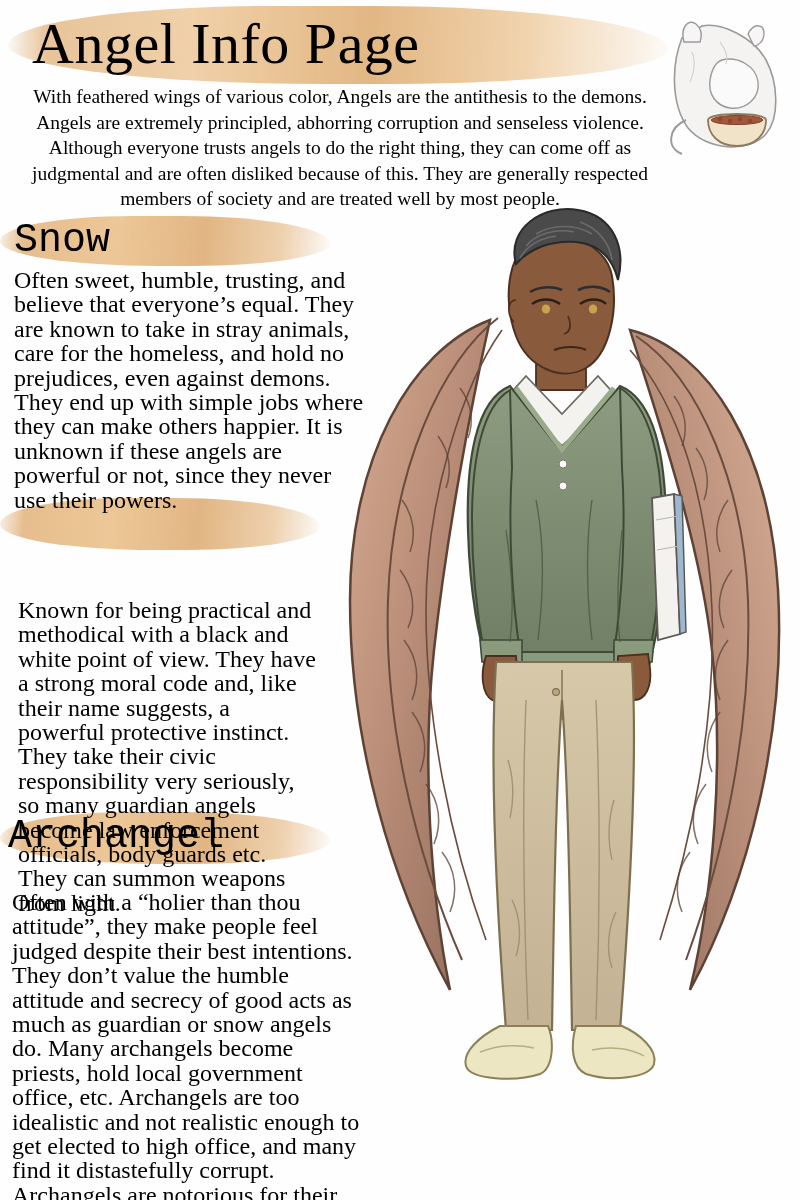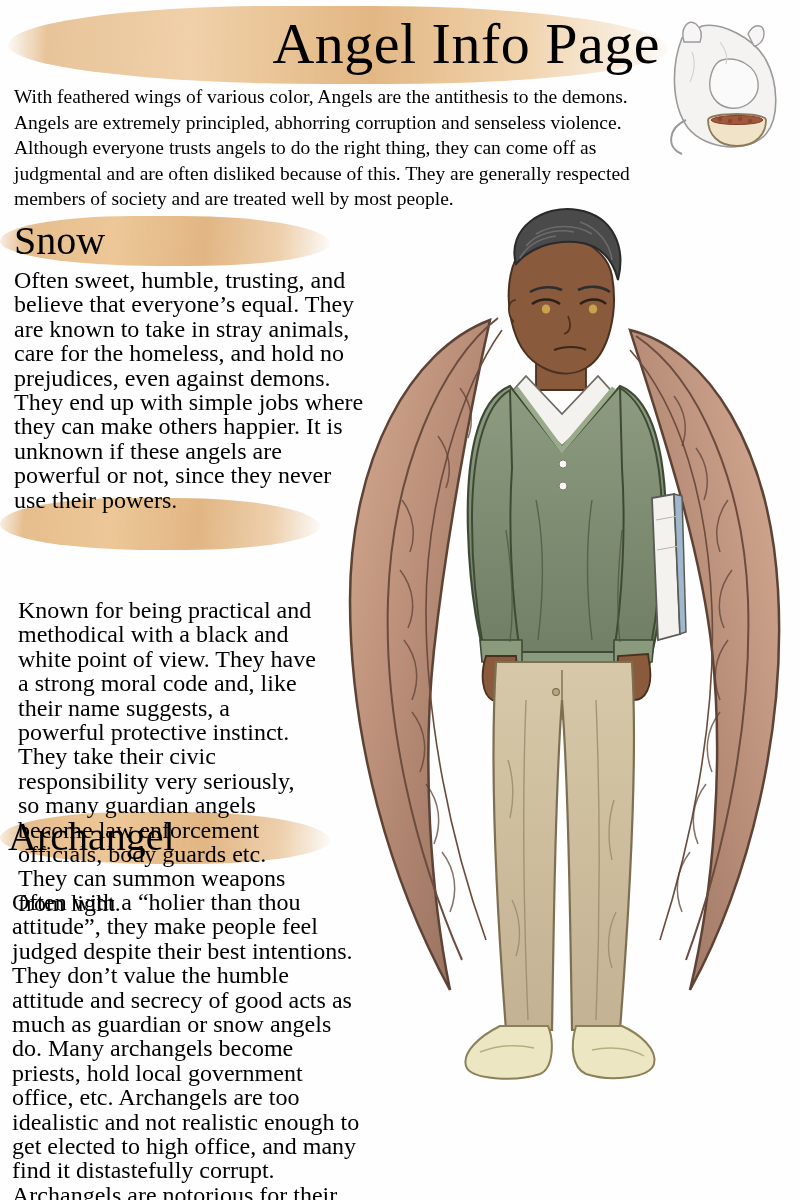--- a/index.html
+++ b/index.html
@@ -48,43 +48,45 @@
   }
   .brush.sec1 { left: 0px;  top: 216px; width: 330px; height: 50px; }
   .brush.sec2 { left: 0px;  top: 498px; width: 320px; height: 52px; }
   .brush.sec3 { left: 0px;  top: 812px; width: 330px; height: 52px; }
 
   
   #title {
     position: absolute;
     left: 0; top: 10px;
     width: 660px;
-    text-align: right;
+    text-align: left;
     font-size: 58px;
     line-height: 68px;
     letter-spacing: 0.5px;
     z-index: 3;
     font-family: "Liberation Serif", serif;
+    padding-left: 32px;
   }
   #intro {
     position: absolute;
     left: 14px; top: 84px;
     width: 652px;
+    text-align: center;
     font-size: 19.5px;
     line-height: 25.5px;
     z-index: 3;
   }
 
   
   .sec-head {
     position: absolute;
     z-index: 3;
     font-size: 40px;
     line-height: 46px;
-    font-family: Liberation Serif, serif;
+    font-family: Liberation Mono, monospace;
   }
   .sec-head.h1 { left: 14px; top: 218px; }
   .sec-head.h2 { left: 8px;  top: 500px; }
   .sec-head.h3 { left: 8px;  top: 814px; }
 
   
   .sec-body {
     position: absolute;
     z-index: 3;
     font-size: 24px;

